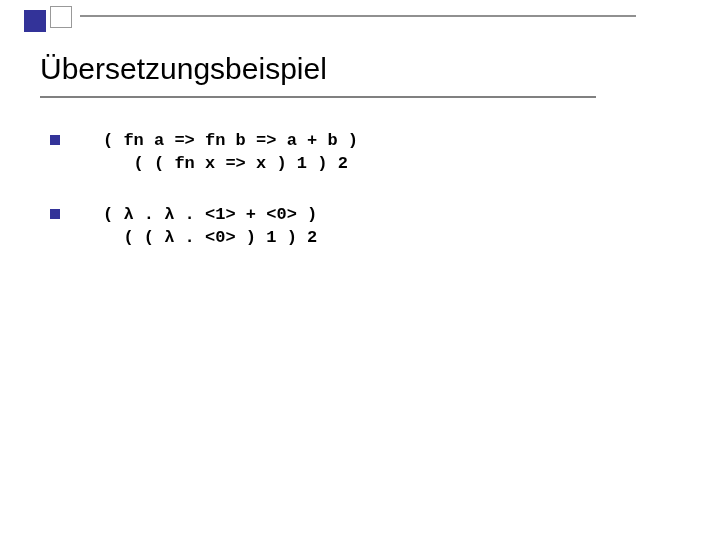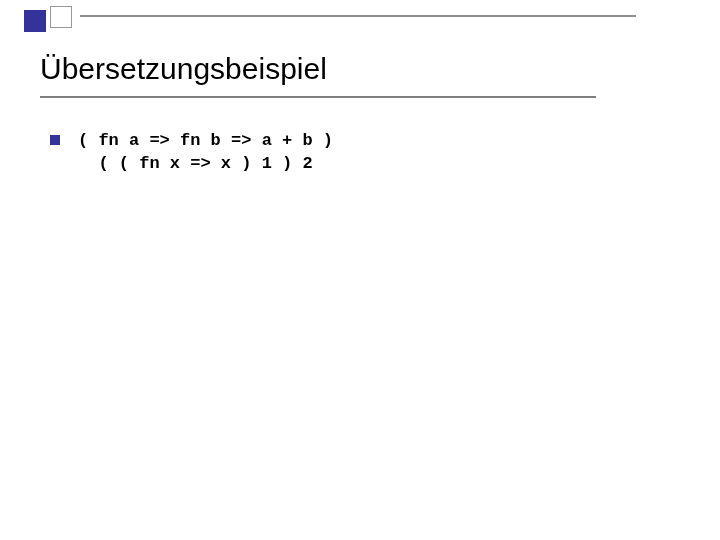--- a/index.html
+++ b/index.html
@@ -9,20 +9,21 @@
     height: 540px;
     background: #ffffff;
     font-family: Arial, Helvetica, sans-serif;
     color: #000000;
   }
   .slide {
     position: relative;
     width: 636px;
     height: 540px;
     box-sizing: border-box;
+    text-align: center;
   }
   .top-accent {
     position: absolute;
     top: 0;
     left: 0;
     width: 100%;
     height: 20px;
   }
   .accent-square {
     position: absolute;
@@ -85,20 +86,21 @@
     margin-right: 18px;
     flex: 0 0 auto;
   }
   .code {
     font-family: "Courier New", Courier, monospace;
     font-size: 17px;
     font-weight: bold;
     line-height: 1.35;
     white-space: pre;
     color: #000000;
+    margin-left: 25px;
   }
 </style>
 </head>
 <body>
 
 <div class="slide">
 
   <div class="top-accent">
     <div class="accent-square"></div>
     <div class="accent-square-outline"></div>
@@ -109,17 +111,22 @@
   <div class="title-underline"></div>
 
   <div class="content">
 
     <div class="item">
       <div class="bullet"></div>
       <div class="code">( fn a =&gt; fn b =&gt; a + b )
   ( ( fn x =&gt; x ) 1 ) 2</div>
     </div>
 
+    <div class="item">
+      <div class="bullet"></div>
+      <div class="code">( λ . λ . &lt;1&gt; + &lt;0&gt; )
+  ( ( λ . &lt;0&gt; ) 1 ) 2</div>
+    </div>
 
 
   </div>
 
 </div>
 
 </body></html>

